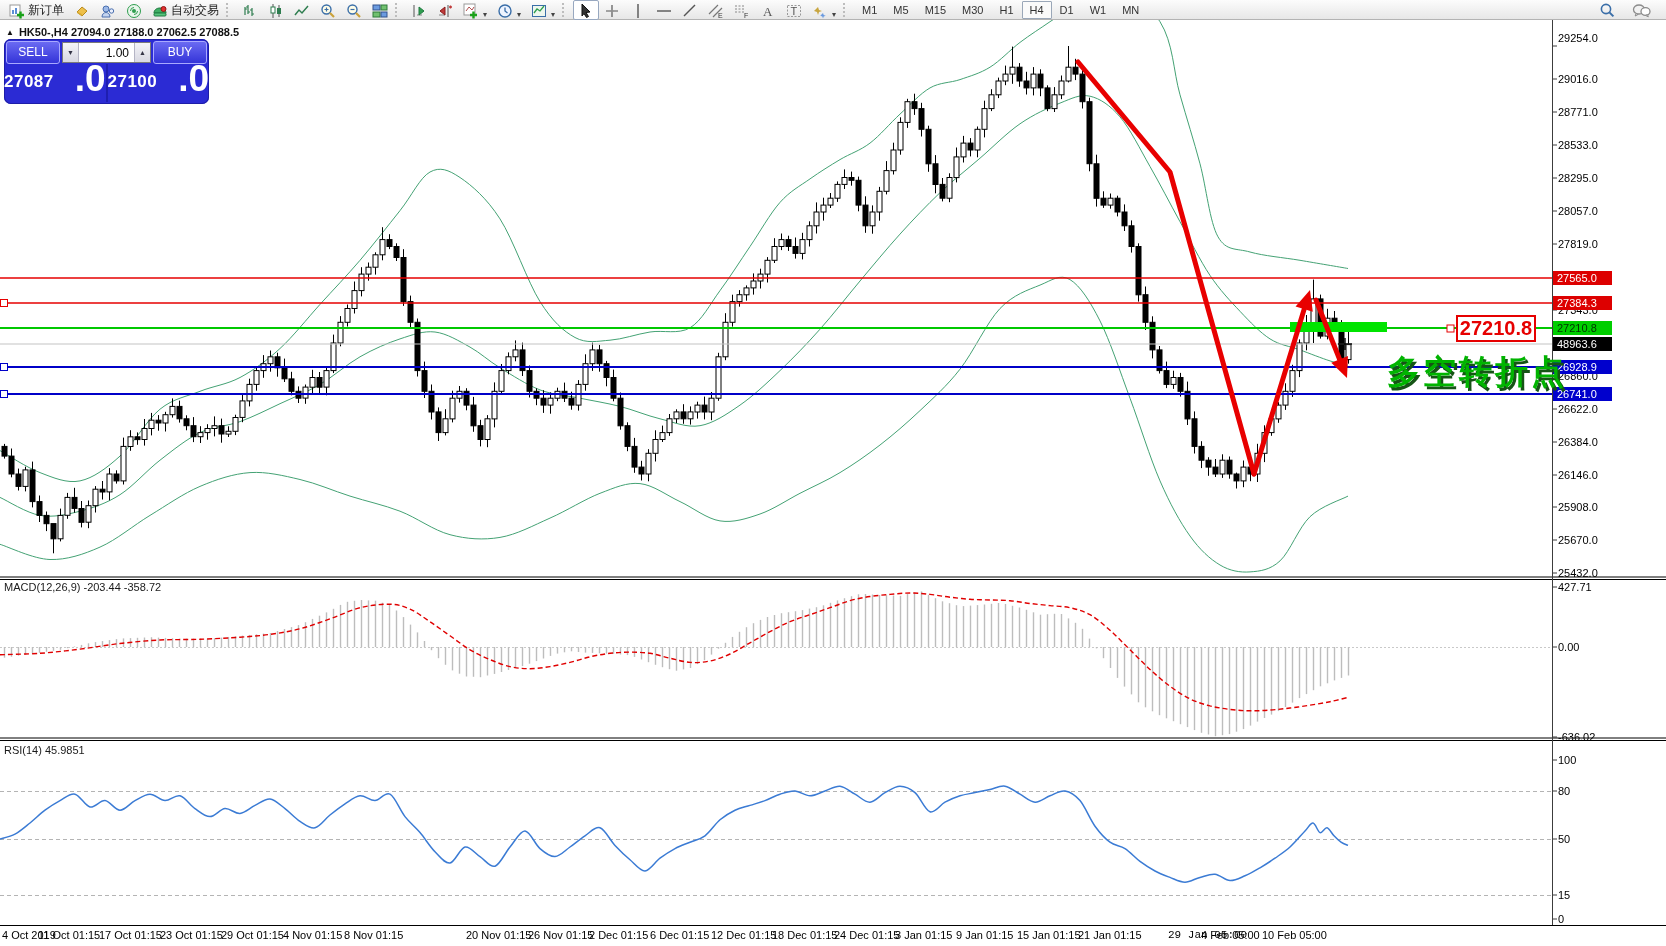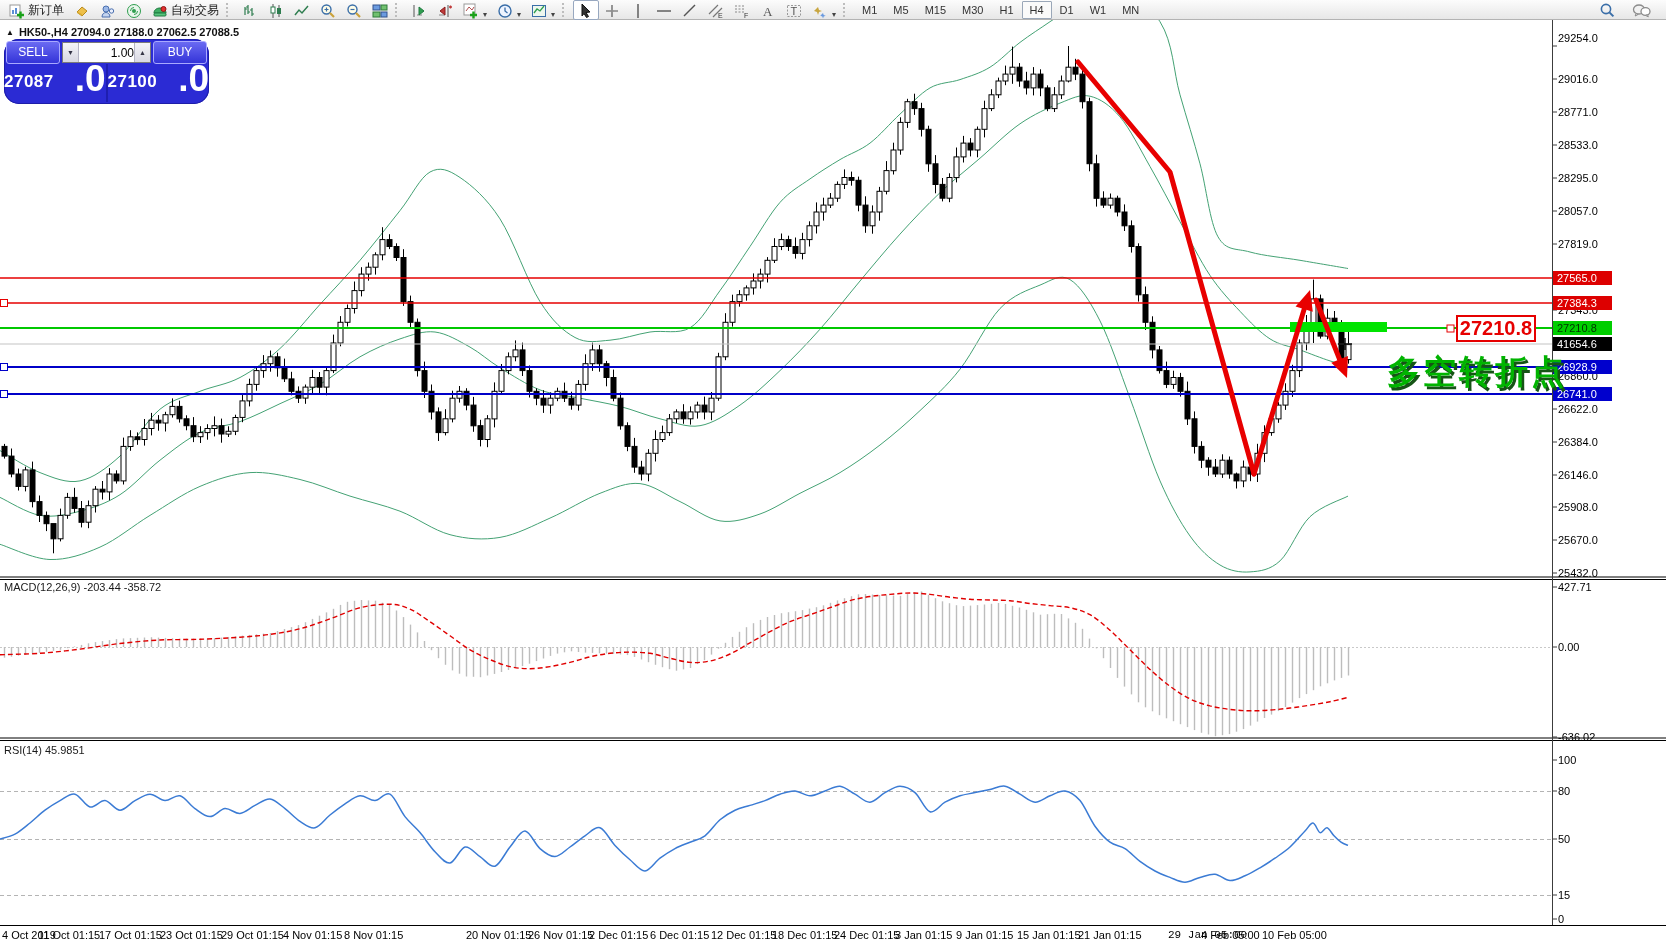--- a/index.html
+++ b/index.html
@@ -18,31 +18,31 @@
   .tf-btn{height:16px;line-height:16px;padding:0 7px;font-size:11px;color:#333;border:1px solid transparent;}
   .tf-btn.active{background:#fafafa;border:1px solid #9aa7b8;border-radius:1px;}
   .tb-right{margin-left:auto;display:flex;align-items:center;gap:6px;padding-right:6px;}
   
   .chart-area{position:absolute;left:0;top:20px;width:1666px;height:926px;background:#fff;}
   .chart-area svg{position:absolute;left:0;top:0;}
   .overlay{position:absolute;z-index:5;}
   .symbol-bar{left:6px;top:6px;font-size:11px;font-weight:bold;color:#111;display:flex;align-items:center;gap:5px;}
   .symbol-bar .tri{font-size:8px;}
   
-  .trade-panel{left:4px;top:19px;width:205px;height:65px;background:#2b2bd4;border-radius:15px;
+  .trade-panel{left:4px;top:19px;width:205px;height:65px;background:#2b2bd4;border-radius:7px;
     box-shadow:inset 0 0 0 1px #1d1da8;color:#fff;z-index:6;}
   .tp-row1{display:flex;align-items:center;height:25px;padding:2px 2px 0 2px;box-sizing:border-box;gap:2px;}
   .tp-btn{width:52px;height:21px;line-height:20px;text-align:center;font-size:12px;color:#fff;
     background:linear-gradient(#6a6af2,#3434d8);border:1px solid #a9a9ff;border-radius:3px;}
   .tp-vol{flex:1;height:21px;background:#fff;border:1px solid #7a7a7a;display:flex;align-items:center;box-sizing:border-box;}
   .tp-spin{width:15px;height:100%;background:linear-gradient(#f4f4f8,#d8d8e2);display:flex;align-items:center;
     justify-content:center;font-size:7px;color:#334;}
   .tp-spin.l{border-right:1px solid #b5b5c5;}
   .tp-spin.r{border-left:1px solid #b5b5c5;}
-  .tp-vol-val{flex:1;color:#000;font-size:12px;text-align:right;}
+  .tp-vol-val{flex:1;color:#000;font-size:12px;text-align:right;padding-right:5px;}
   .tp-row2{display:flex;height:38px;}
   .tp-price{flex:1;display:flex;align-items:baseline;justify-content:space-between;font-weight:bold;padding-top:0;}
   .tp-price .int{font-size:17px;letter-spacing:.5px;transform:translateY(-4px);}
   .tp-price .frac{font-size:37px;line-height:30px;}
   .tp-div{width:2px;background:#1e1eb0;}
   
   .ylab{position:absolute;left:1558px;font-size:11px;color:#000;height:13px;line-height:13px;z-index:4;}
   .ytag{position:absolute;left:1553px;width:59px;height:14px;line-height:14px;font-size:11px;
     padding-left:4px;box-sizing:border-box;z-index:5;}
   .xlab{position:absolute;font-size:11px;color:#000;top:909px;white-space:nowrap;z-index:4;}
@@ -1032,21 +1032,21 @@
       <div class="ylab" style="top: 350px;">26860.0</div>
       <div class="ylab" style="top: 383px;">26622.0</div>
       <div class="ylab" style="top: 416px;">26384.0</div>
       <div class="ylab" style="top: 449px;">26146.0</div>
       <div class="ylab" style="top: 481px;">25908.0</div>
       <div class="ylab" style="top: 514px;">25670.0</div>
       <div class="ylab" style="top: 547px;">25432.0</div>
       <div class="ytag" style="top: 251px; background: rgb(221, 0, 0); color: rgb(255, 255, 255);">27565.0</div>
       <div class="ytag" style="top: 276px; background: rgb(221, 0, 0); color: rgb(255, 255, 255);">27384.3</div>
       <div class="ytag" style="top: 301px; background: rgb(0, 206, 0); color: rgb(0, 51, 0);">27210.8</div>
-      <div class="ytag" style="top: 317px; background: rgb(0, 0, 0); color: rgb(255, 255, 255);">41654.6</div>
+      <div class="ytag" style="top: 317px; background: rgb(0, 0, 0); color: rgb(255, 255, 255);">48963.6</div>
       <div class="ytag" style="top: 340px; background: rgb(0, 0, 205); color: rgb(255, 255, 255);">26928.9</div>
       <div class="ytag" style="top: 367px; background: rgb(0, 0, 205); color: rgb(255, 255, 255);">26741.0</div>
       <div class="ylab" style="top: 561px;">427.71</div>
       <div class="ylab" style="top: 621px;">0.00</div>
       <div class="ylab" style="top: 711px;">-636.02</div>
       <div class="ylab" style="top: 734px;">100</div>
       <div class="ylab" style="top: 765px;">80</div>
       <div class="ylab" style="top: 813px;">50</div>
       <div class="ylab" style="top: 869px;">15</div>
       <div class="ylab" style="top: 893px;">0</div>

